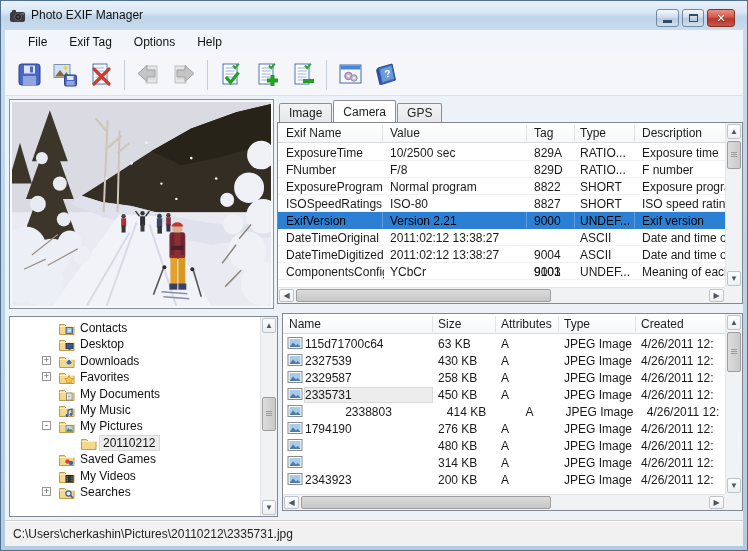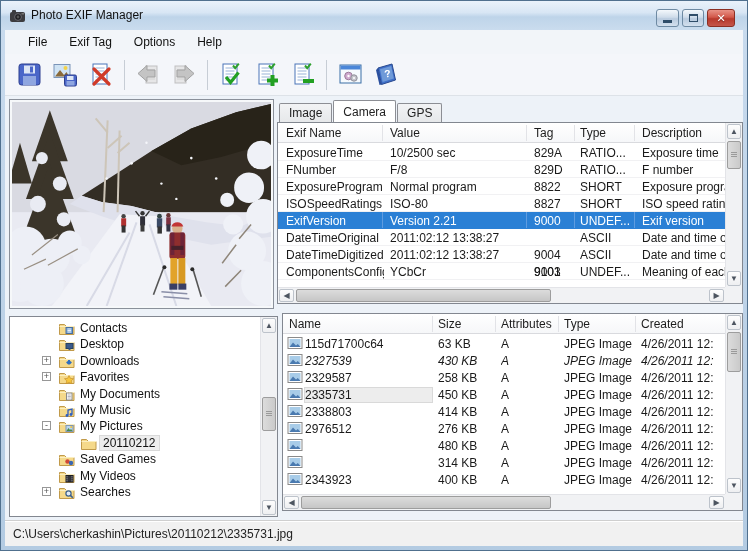--- a/index.html
+++ b/index.html
@@ -46,21 +46,21 @@
 
   
   .grid { position:absolute; background:#fff; border:1px solid #828790; overflow:hidden; }
   .grid-header { position:absolute; left:0; top:0; right:17px; height:20px; background:linear-gradient(#ffffff,#f6f7f9); border-bottom:1px solid #d9dade; }
   .grid-header .hcell { position:absolute; top:3px; color:#1c1c1c; white-space:nowrap; }
   .grid-header .hsep { position:absolute; top:2px; width:1px; height:16px; background:#e2e3e7; }
   .grid-rows { position:absolute; left:0; right:17px; overflow:hidden; }
   .grow { position:relative; width:100%; border-bottom:1px solid #f1f1f3; }
   .grow .cell { position:absolute; top:2px; white-space:nowrap; overflow:hidden; }
   .grow.selected { background:#2b80d5; border-bottom-color:#2b80d5; }
-  .grow.selected .cell { color:#ffffff; }
+  .grow.selected .cell { color:#000000; }
   .grow.selected .csep { position:absolute; top:0; bottom:0; width:1px; background:#5f9ce0; }
 
   
   .sbv { position:absolute; top:0; right:0; width:17px; background:#f1f2f4; border-left:1px solid #e3e4e8; }
   .sbh { position:absolute; left:0; bottom:0; height:16px; background:#f1f2f4; border-top:1px solid #e3e4e8; }
   .sb-btn { position:absolute; background:linear-gradient(#fdfdfd,#eeeff1); border:1px solid #bdc3cb; border-radius:2px; display:flex; align-items:center; justify-content:center; font-size:8px; color:#4d5560; }
   .sb-thumb { position:absolute; background:linear-gradient(90deg,#dcdcdc,#cacaca); border:1px solid #9d9d9d; border-radius:2px; }
   .sbh .sb-thumb { background:linear-gradient(#dcdcdc,#c6c6c6); }
   .sb-corner { position:absolute; right:0; bottom:0; width:17px; height:16px; background:#f1f2f4; }
   .grip { position:absolute; left:3px; right:3px; top:50%; height:5px; margin-top:-3px;
@@ -519,21 +519,21 @@
                 <rect x="1" y="1.5" width="14" height="11" fill="#fff" stroke="#8a8a8a"></rect>
                 <rect x="2.5" y="3" width="11" height="8" fill="#a8cce8"></rect>
                 <polygon points="2.5,11 6,6.5 9,9.5 10.8,8 13.5,11" fill="#4a7ab0"></polygon>
               </svg></span>
             <span class="cell" style="left: 22px; width: 127px;">115d71700c64</span>
             <span class="cell" style="left: 155px; width: 57px;">63 KB</span>
             <span class="cell" style="left: 218px; width: 57px;">A</span>
             <span class="cell" style="left: 281px; width: 71px;">JPEG Image</span>
             <span class="cell" style="left: 358px; width: 84px;">4/26/2011 12:</span>
           </div>
-          <div class="grow" style="height: 17px; border-bottom: none; font-style: italic;">
+          <div class="grow" style="height: 17px; border-bottom: none;">
             <span class="cell" style="left: 4px; top: 1px; width: 16px; height: 14px;"><svg viewBox="0 0 16 14" width="16" height="14">
                 <rect x="1" y="1.5" width="14" height="11" fill="#fff" stroke="#8a8a8a"></rect>
                 <rect x="2.5" y="3" width="11" height="8" fill="#a8cce8"></rect>
                 <polygon points="2.5,11 6,6.5 9,9.5 10.8,8 13.5,11" fill="#4a7ab0"></polygon>
               </svg></span>
             <span class="cell" style="left: 22px; width: 127px;">2327539</span>
             <span class="cell" style="left: 155px; width: 57px;">430 KB</span>
             <span class="cell" style="left: 218px; width: 57px;">A</span>
             <span class="cell" style="left: 281px; width: 71px;">JPEG Image</span>
             <span class="cell" style="left: 358px; width: 84px;">4/26/2011 12:</span>
@@ -555,39 +555,39 @@
                 <rect x="1" y="1.5" width="14" height="11" fill="#fff" stroke="#8a8a8a"></rect>
                 <rect x="2.5" y="3" width="11" height="8" fill="#a8cce8"></rect>
                 <polygon points="2.5,11 6,6.5 9,9.5 10.8,8 13.5,11" fill="#4a7ab0"></polygon>
               </svg></span>
             <span class="cell" style="left: 22px; width: 127px; background: rgb(237, 237, 237); outline: rgb(217, 217, 217) solid 1px;">2335731</span>
             <span class="cell" style="left: 155px; width: 57px;">450 KB</span>
             <span class="cell" style="left: 218px; width: 57px;">A</span>
             <span class="cell" style="left: 281px; width: 71px;">JPEG Image</span>
             <span class="cell" style="left: 358px; width: 84px;">4/26/2011 12:</span>
           </div>
-          <div class="grow" style="height: 17px; border-bottom: none;">
+          <div class="grow" style="height: 17px; border-bottom: none; text-align: center;">
             <span class="cell" style="left: 4px; top: 1px; width: 16px; height: 14px;"><svg viewBox="0 0 16 14" width="16" height="14">
                 <rect x="1" y="1.5" width="14" height="11" fill="#fff" stroke="#8a8a8a"></rect>
                 <rect x="2.5" y="3" width="11" height="8" fill="#a8cce8"></rect>
                 <polygon points="2.5,11 6,6.5 9,9.5 10.8,8 13.5,11" fill="#4a7ab0"></polygon>
               </svg></span>
             <span class="cell" style="left: 22px; width: 127px;">2338803</span>
             <span class="cell" style="left: 155px; width: 57px;">414 KB</span>
             <span class="cell" style="left: 218px; width: 57px;">A</span>
             <span class="cell" style="left: 281px; width: 71px;">JPEG Image</span>
             <span class="cell" style="left: 358px; width: 84px;">4/26/2011 12:</span>
           </div>
           <div class="grow" style="height: 17px; border-bottom: none;">
             <span class="cell" style="left: 4px; top: 1px; width: 16px; height: 14px;"><svg viewBox="0 0 16 14" width="16" height="14">
                 <rect x="1" y="1.5" width="14" height="11" fill="#fff" stroke="#8a8a8a"></rect>
                 <rect x="2.5" y="3" width="11" height="8" fill="#a8cce8"></rect>
                 <polygon points="2.5,11 6,6.5 9,9.5 10.8,8 13.5,11" fill="#4a7ab0"></polygon>
               </svg></span>
-            <span class="cell" style="left: 22px; width: 127px;">2976512</span>
+            <span class="cell" style="left: 22px; width: 127px;">1794190</span>
             <span class="cell" style="left: 155px; width: 57px;">276 KB</span>
             <span class="cell" style="left: 218px; width: 57px;">A</span>
             <span class="cell" style="left: 281px; width: 71px;">JPEG Image</span>
             <span class="cell" style="left: 358px; width: 84px;">4/26/2011 12:</span>
           </div>
           <div class="grow" style="height: 17px; border-bottom: none;">
             <span class="cell" style="left: 4px; top: 1px; width: 16px; height: 14px;"><svg viewBox="0 0 16 14" width="16" height="14">
                 <rect x="1" y="1.5" width="14" height="11" fill="#fff" stroke="#8a8a8a"></rect>
                 <rect x="2.5" y="3" width="11" height="8" fill="#a8cce8"></rect>
                 <polygon points="2.5,11 6,6.5 9,9.5 10.8,8 13.5,11" fill="#4a7ab0"></polygon>
@@ -608,21 +608,21 @@
             <span class="cell" style="left: 281px; width: 71px;">JPEG Image</span>
             <span class="cell" style="left: 358px; width: 84px;">4/26/2011 12:</span>
           </div>
           <div class="grow" style="height: 17px; border-bottom: none;">
             <span class="cell" style="left: 4px; top: 1px; width: 16px; height: 14px;"><svg viewBox="0 0 16 14" width="16" height="14">
                 <rect x="1" y="1.5" width="14" height="11" fill="#fff" stroke="#8a8a8a"></rect>
                 <rect x="2.5" y="3" width="11" height="8" fill="#a8cce8"></rect>
                 <polygon points="2.5,11 6,6.5 9,9.5 10.8,8 13.5,11" fill="#4a7ab0"></polygon>
               </svg></span>
             <span class="cell" style="left: 22px; width: 127px;">2343923</span>
-            <span class="cell" style="left: 155px; width: 57px;">400 KB</span>
+            <span class="cell" style="left: 155px; width: 57px;">200 KB</span>
             <span class="cell" style="left: 218px; width: 57px;">A</span>
             <span class="cell" style="left: 281px; width: 71px;">JPEG Image</span>
             <span class="cell" style="left: 358px; width: 84px;">4/26/2011 12:</span>
           </div>
         </div>
       <div class="sbv" style="bottom:16px;">
         <div class="sb-btn" style="left:1px; right:1px; top:1px; height:15px;">▲</div>
         <div class="sb-thumb" style="left:1px; right:1px; top:18px; height:40px;">
             <div class="grip"></div>
           </div>

